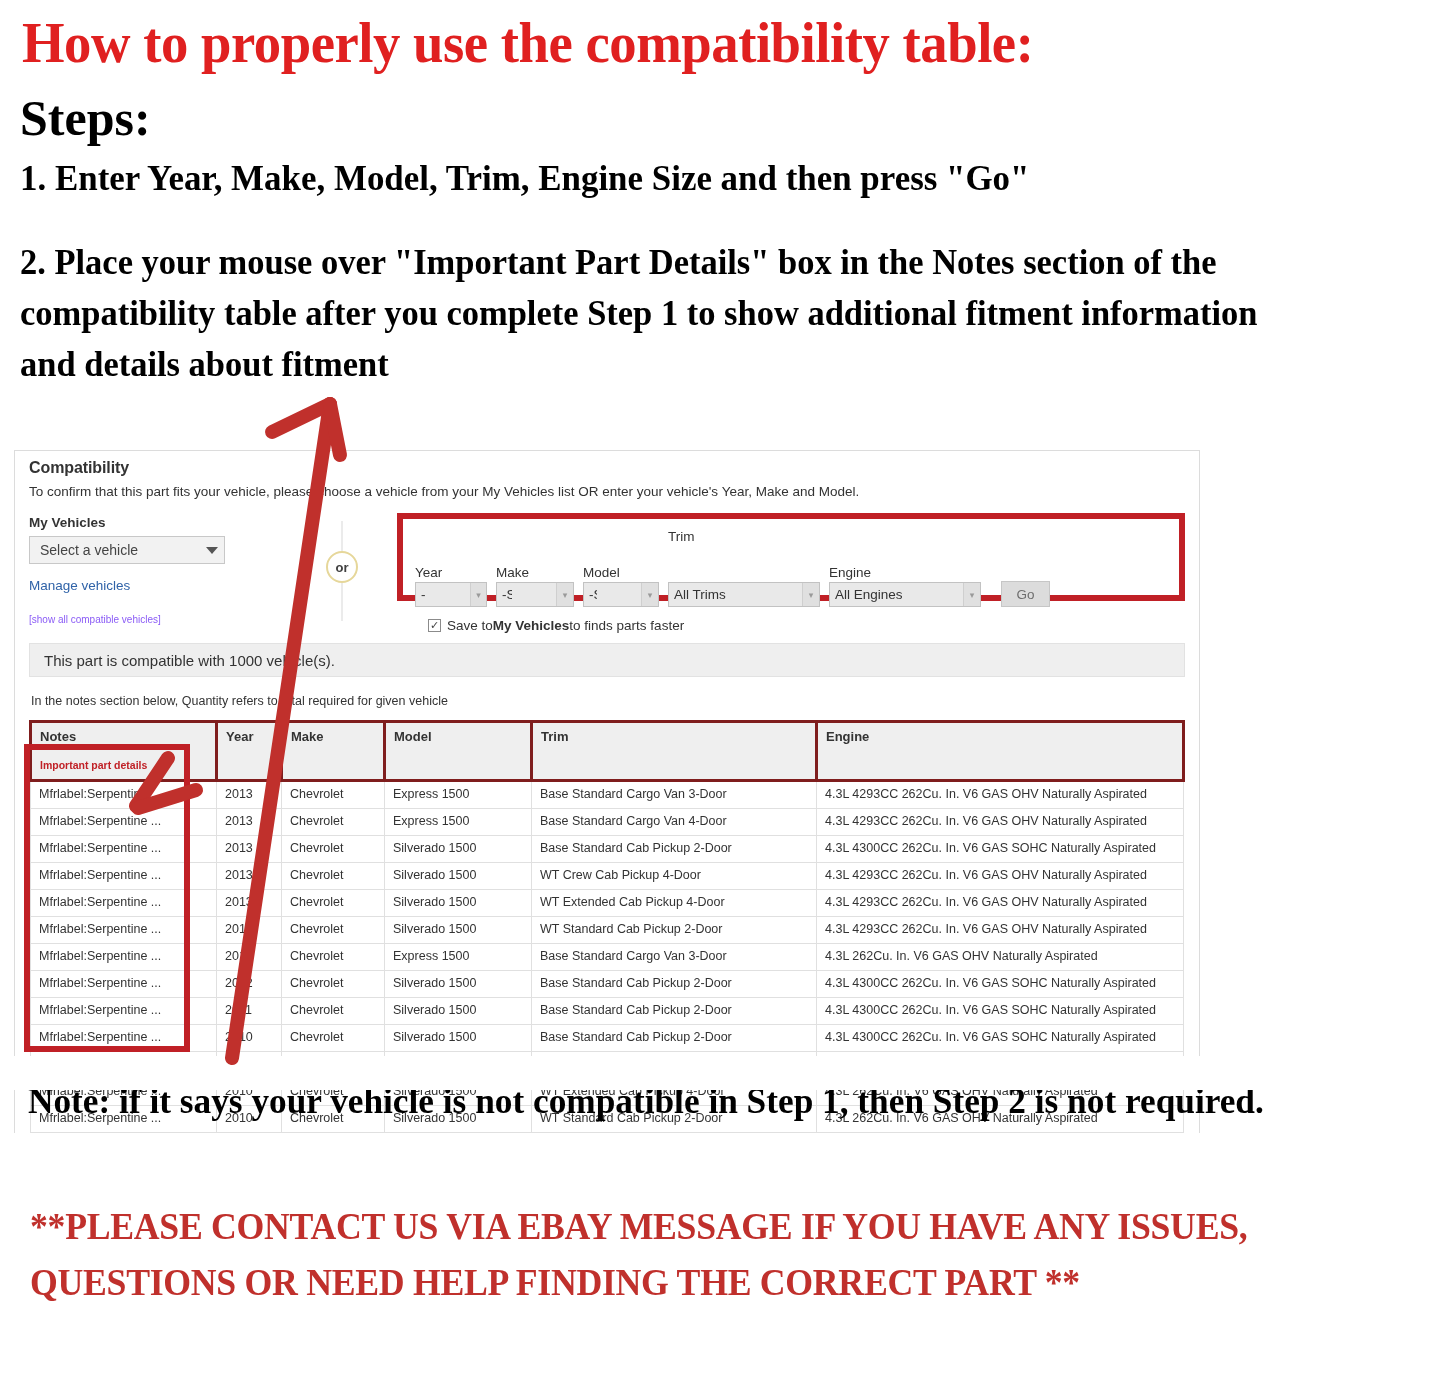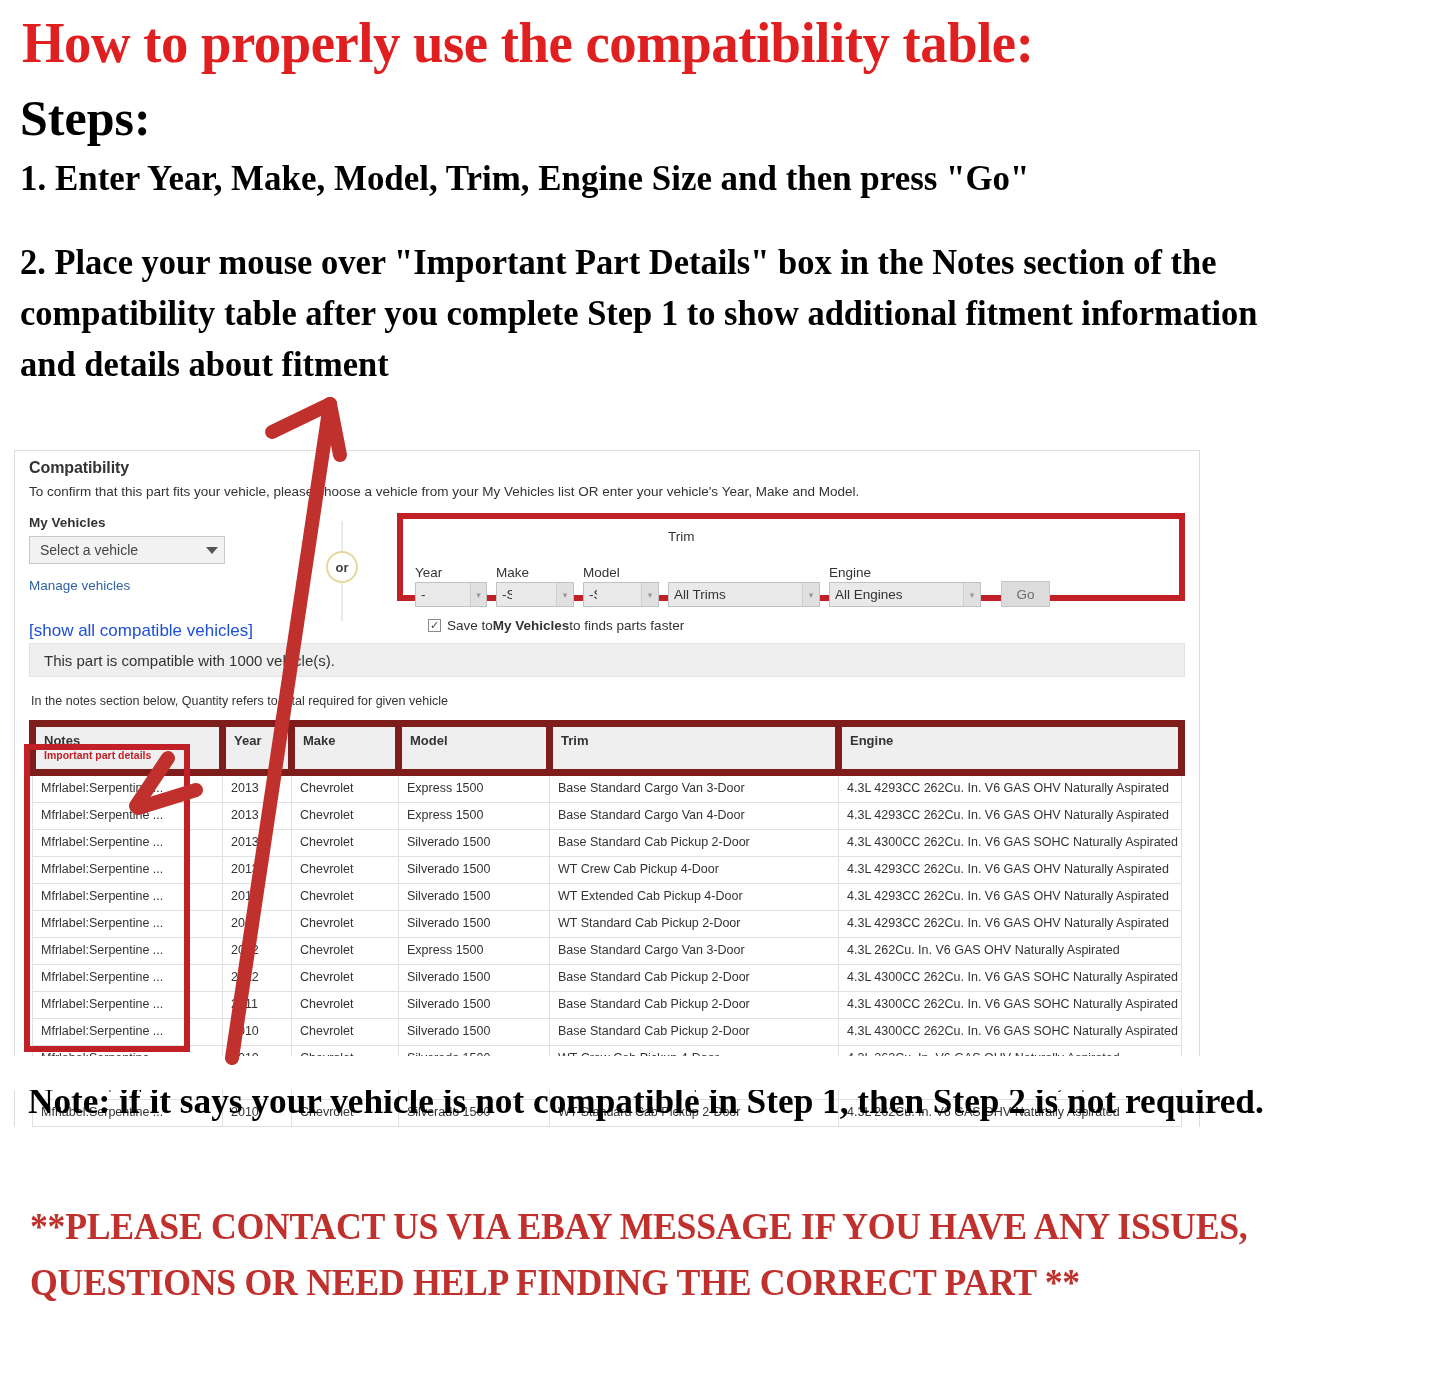--- a/index.html
+++ b/index.html
@@ -125,23 +125,23 @@
     border-right: 6px solid transparent;
     border-top: 7px solid #555555;
   }
   .mv-link {
     font-size: 13.5px;
     color: #3063a8;
     margin-top: 14px;
     cursor: pointer;
   }
   .mv-link2 {
-    font-size: 17px;
-    color: #1d4ed8;
-    margin-top: 28px;
+    font-size: 10px;
+    color: #8b5cf6;
+    margin-top: 21px;
     cursor: pointer;
   }
 
   
   .or-col {
     width: 110px; flex: 0 0 110px;
     position: relative;
     height: 115px;
   }
   .or-line {
@@ -282,34 +282,34 @@
   
   table.fit {
     width: 100%;
     border-collapse: collapse;
     table-layout: fixed;
     font-size: 12.5px;
     color: #333333;
   }
   table.fit th {
     background: #efefef;
-    border: 7px solid #7f1d1d;
+    border: 3px solid #7f1d1d;
     text-align: left;
     font-weight: bold;
     font-size: 13px;
     padding: 6px 8px 7px 8px;
     vertical-align: top;
     line-height: 1.25;
   }
   th .imp {
     display: block;
     color: #c02026;
     font-size: 10.5px;
     font-weight: bold;
-    margin-top: 0;
+    margin-top: 14px;
   }
   table.fit td {
     border: 1px solid #e0e0e0;
     padding: 5px 8px 6px 8px;
     white-space: nowrap;
     overflow: hidden;
     font-size: 12.5px;
     line-height: 1.2;
     height: 13px;
   }

